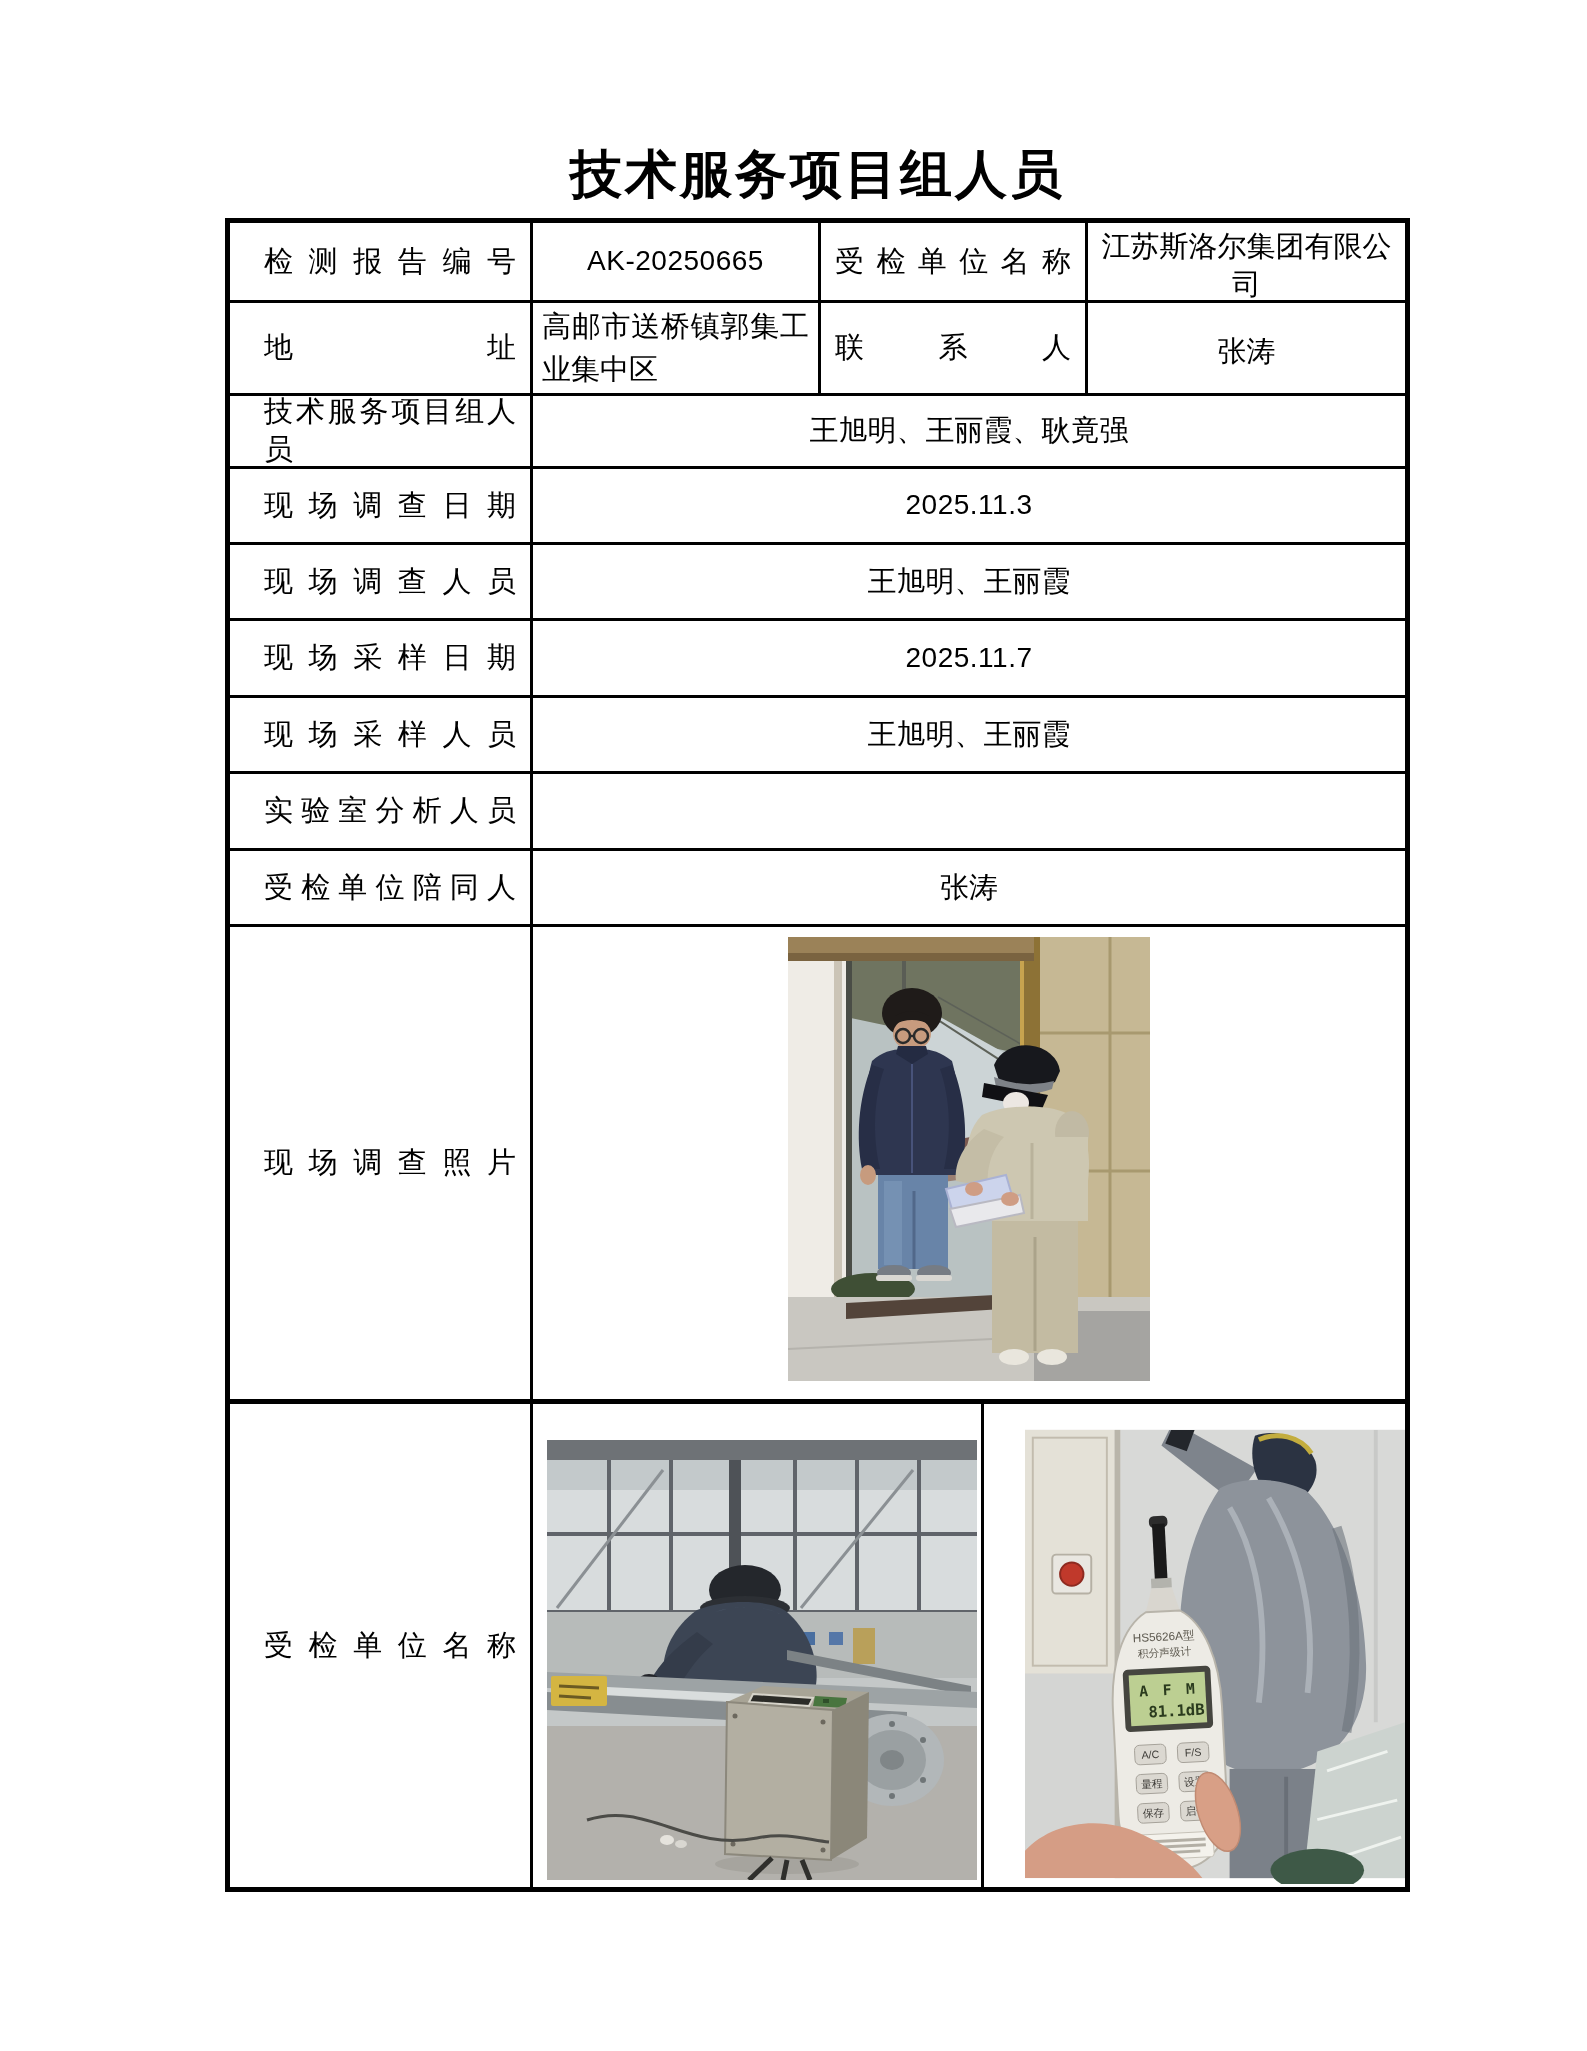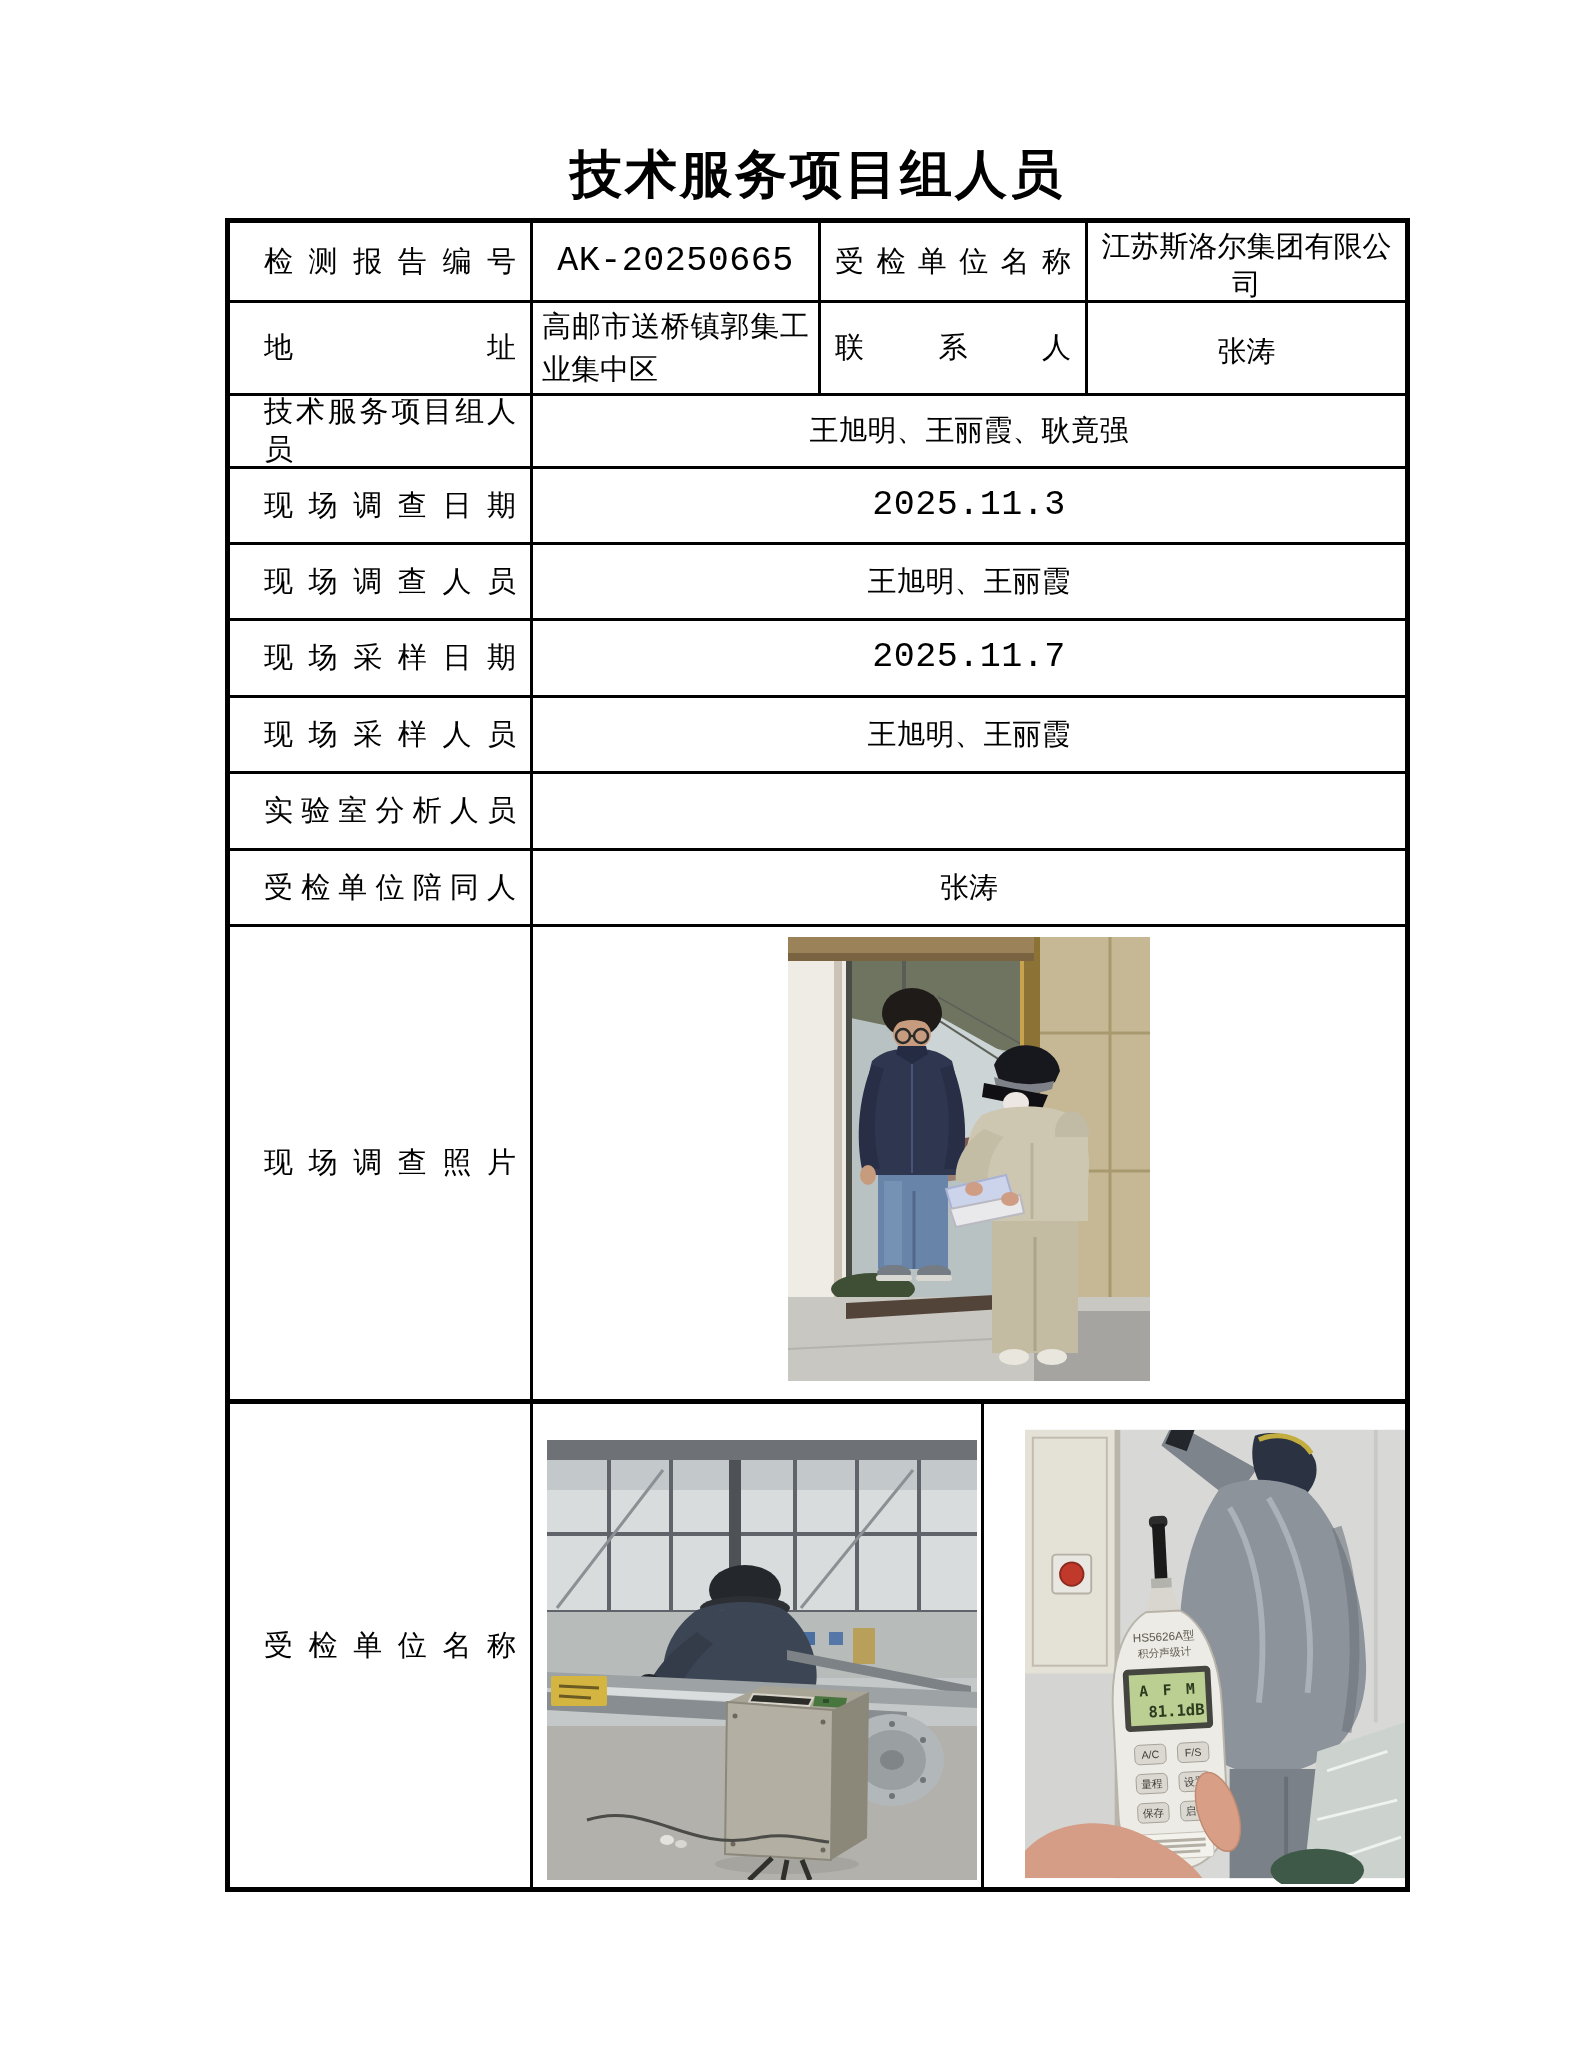--- a/index.html
+++ b/index.html
@@ -20,21 +20,21 @@
   .cell.end{border-right:none;}
   .c1{width:283px;flex:none;margin-left:20px;}
   .c2{width:288px;flex:none;}
   .c3{width:267px;flex:none;}
   .c4{flex:1;margin-top:8px;}
   .merged{flex:1;text-align:right;}
   .halfA{width:451px;flex:none;}
   .halfB{flex:1;}
   .lab span{display:inline-block;width:100%;padding:0 14px;box-sizing:border-box;
         text-align:justify;text-align-last:justify;}
-  .num{font-family:Liberation Mono, monospace;font-size:35px;letter-spacing:.5px;}
+  .num{font-family:Liberation Sans, sans-serif;font-size:28px;letter-spacing:.5px;}
   .addr span{display:inline-block;width:100%;padding:0 9px;box-sizing:border-box;
         text-align:justify;word-break:break-all;line-height:1.5;}
   .photo-cell{align-items:flex-start;justify-content:center;padding-top:10px;}
   .photoA{align-items:flex-start;justify-content:flex-start;padding:36px 0 0 14px;}
   .photoB{align-items:flex-start;justify-content:flex-start;padding:20px 0 0 41px;}
   svg{display:block;}
   .lcd-txt{font-family:"DejaVu Sans Mono",monospace;font-weight:bold;fill:#2b3b1e;}
 </style>
 </head>
 <body>

